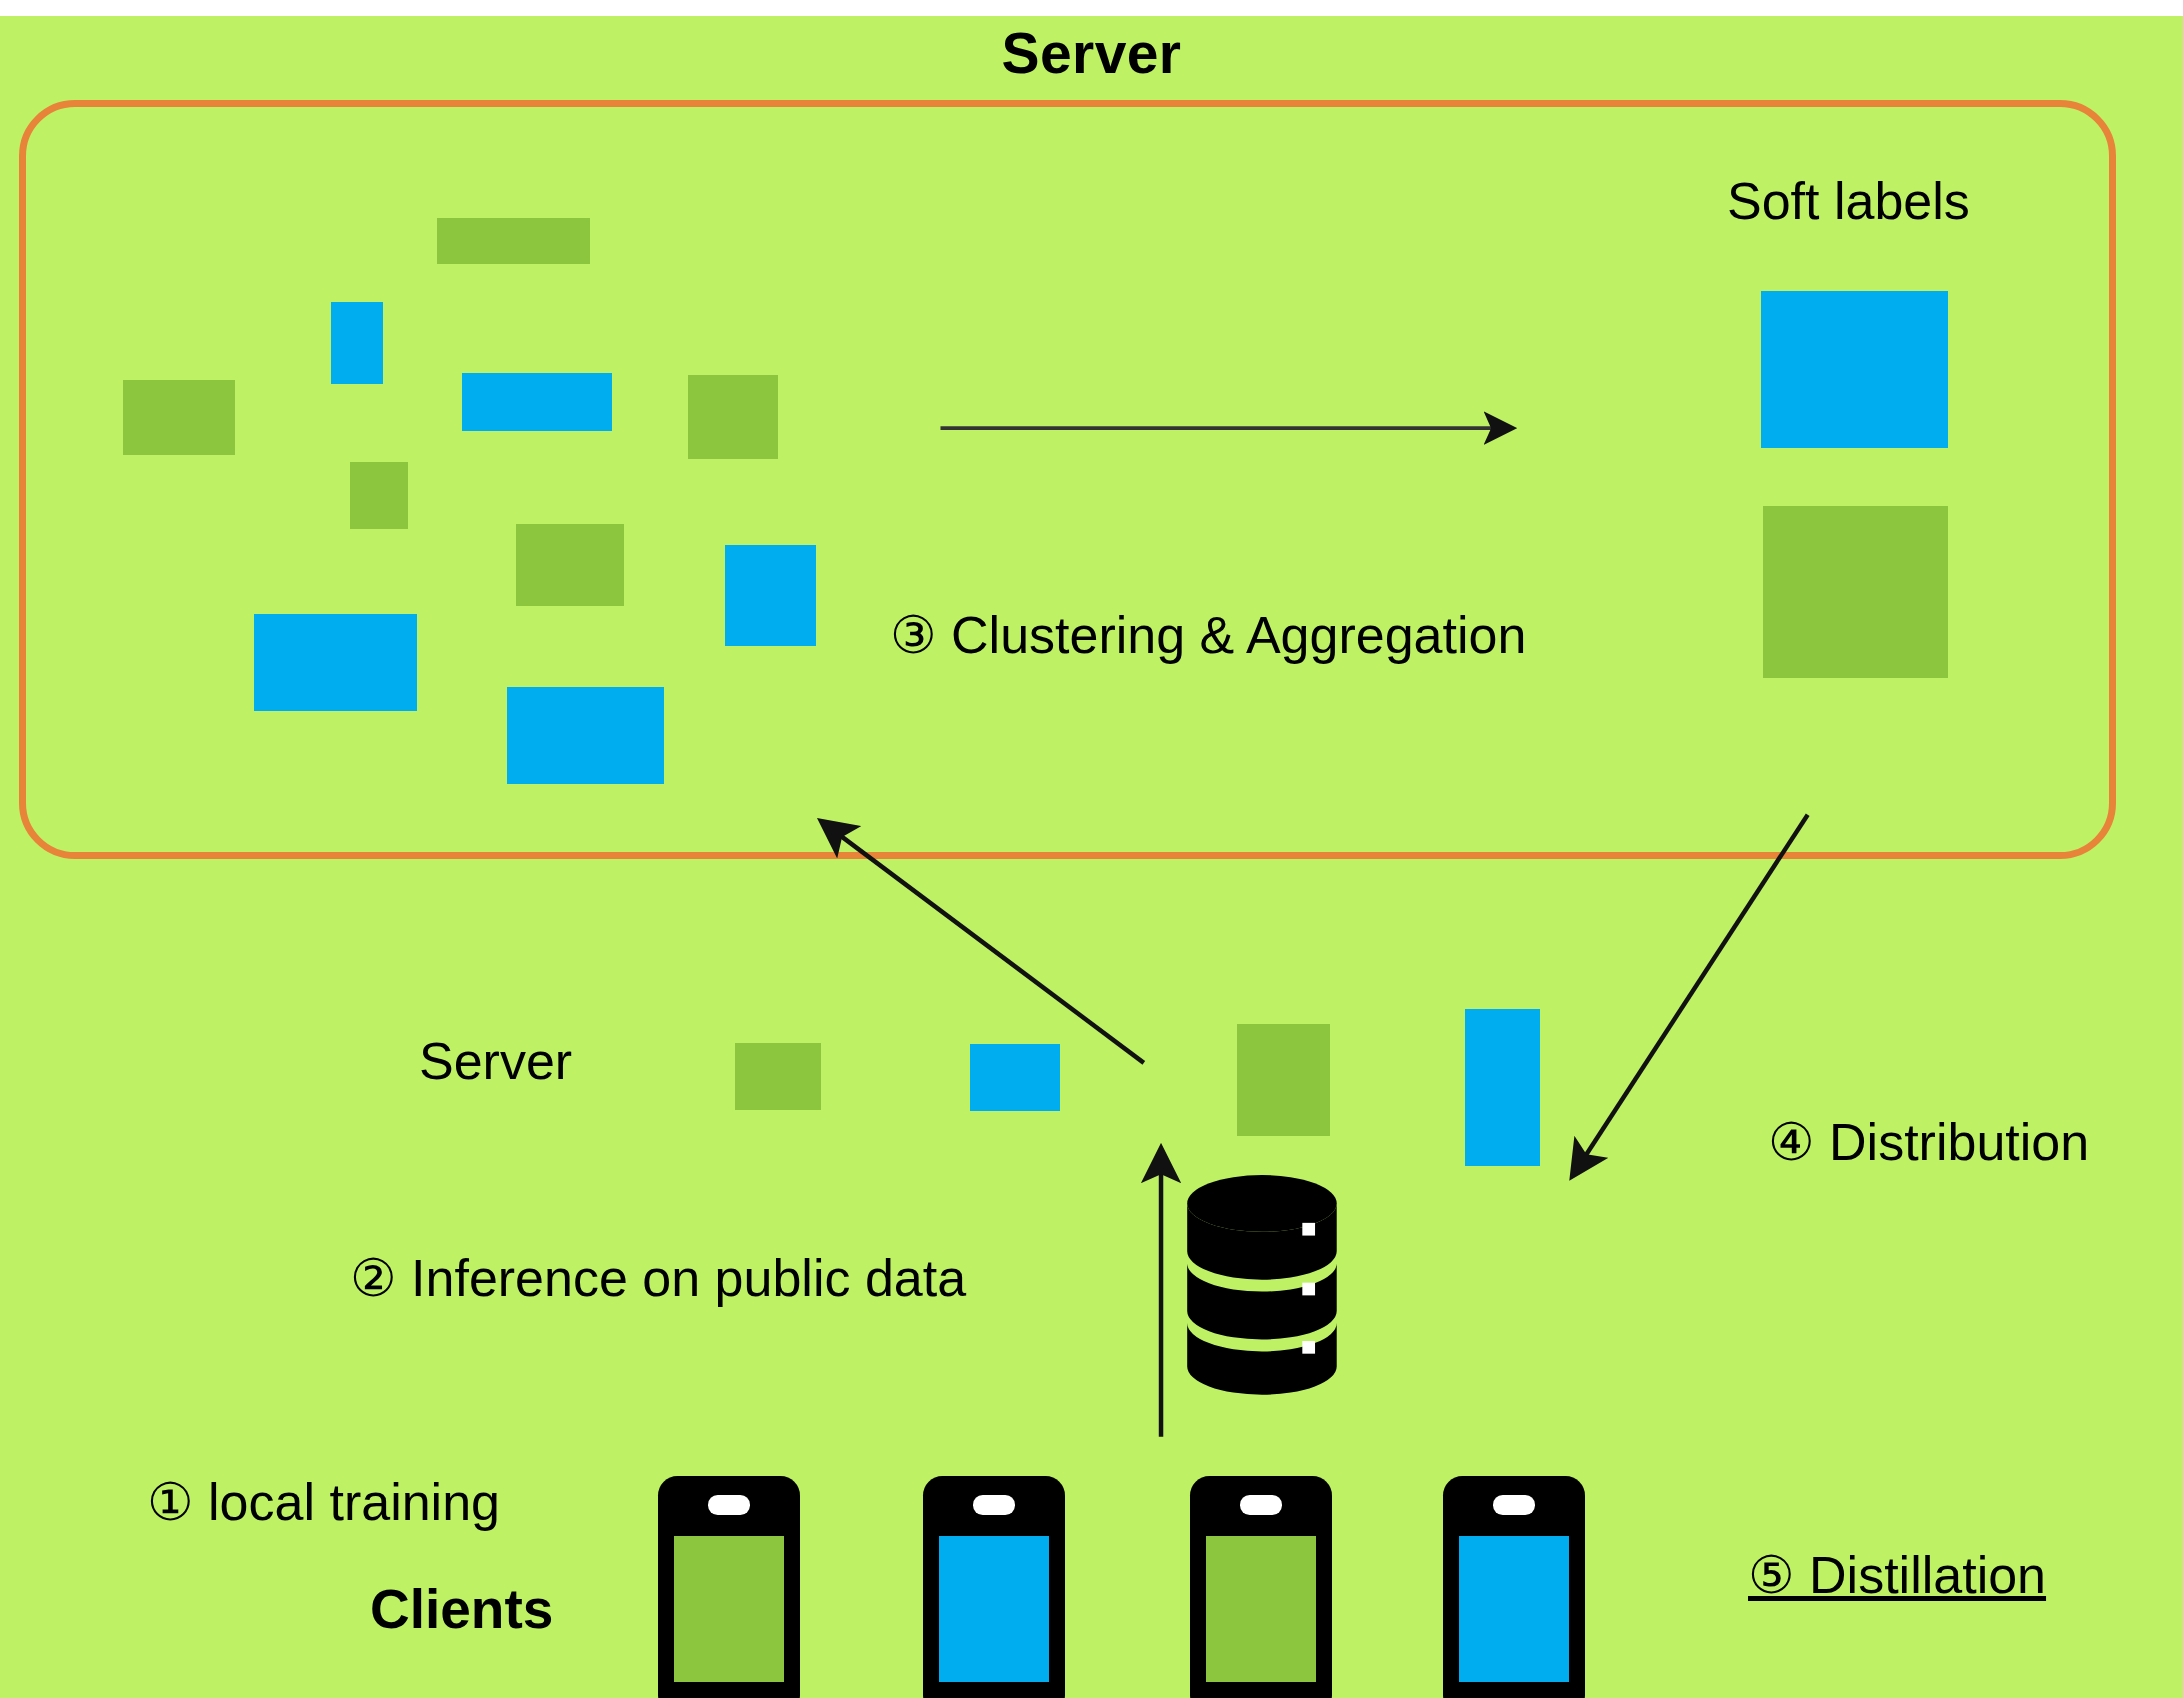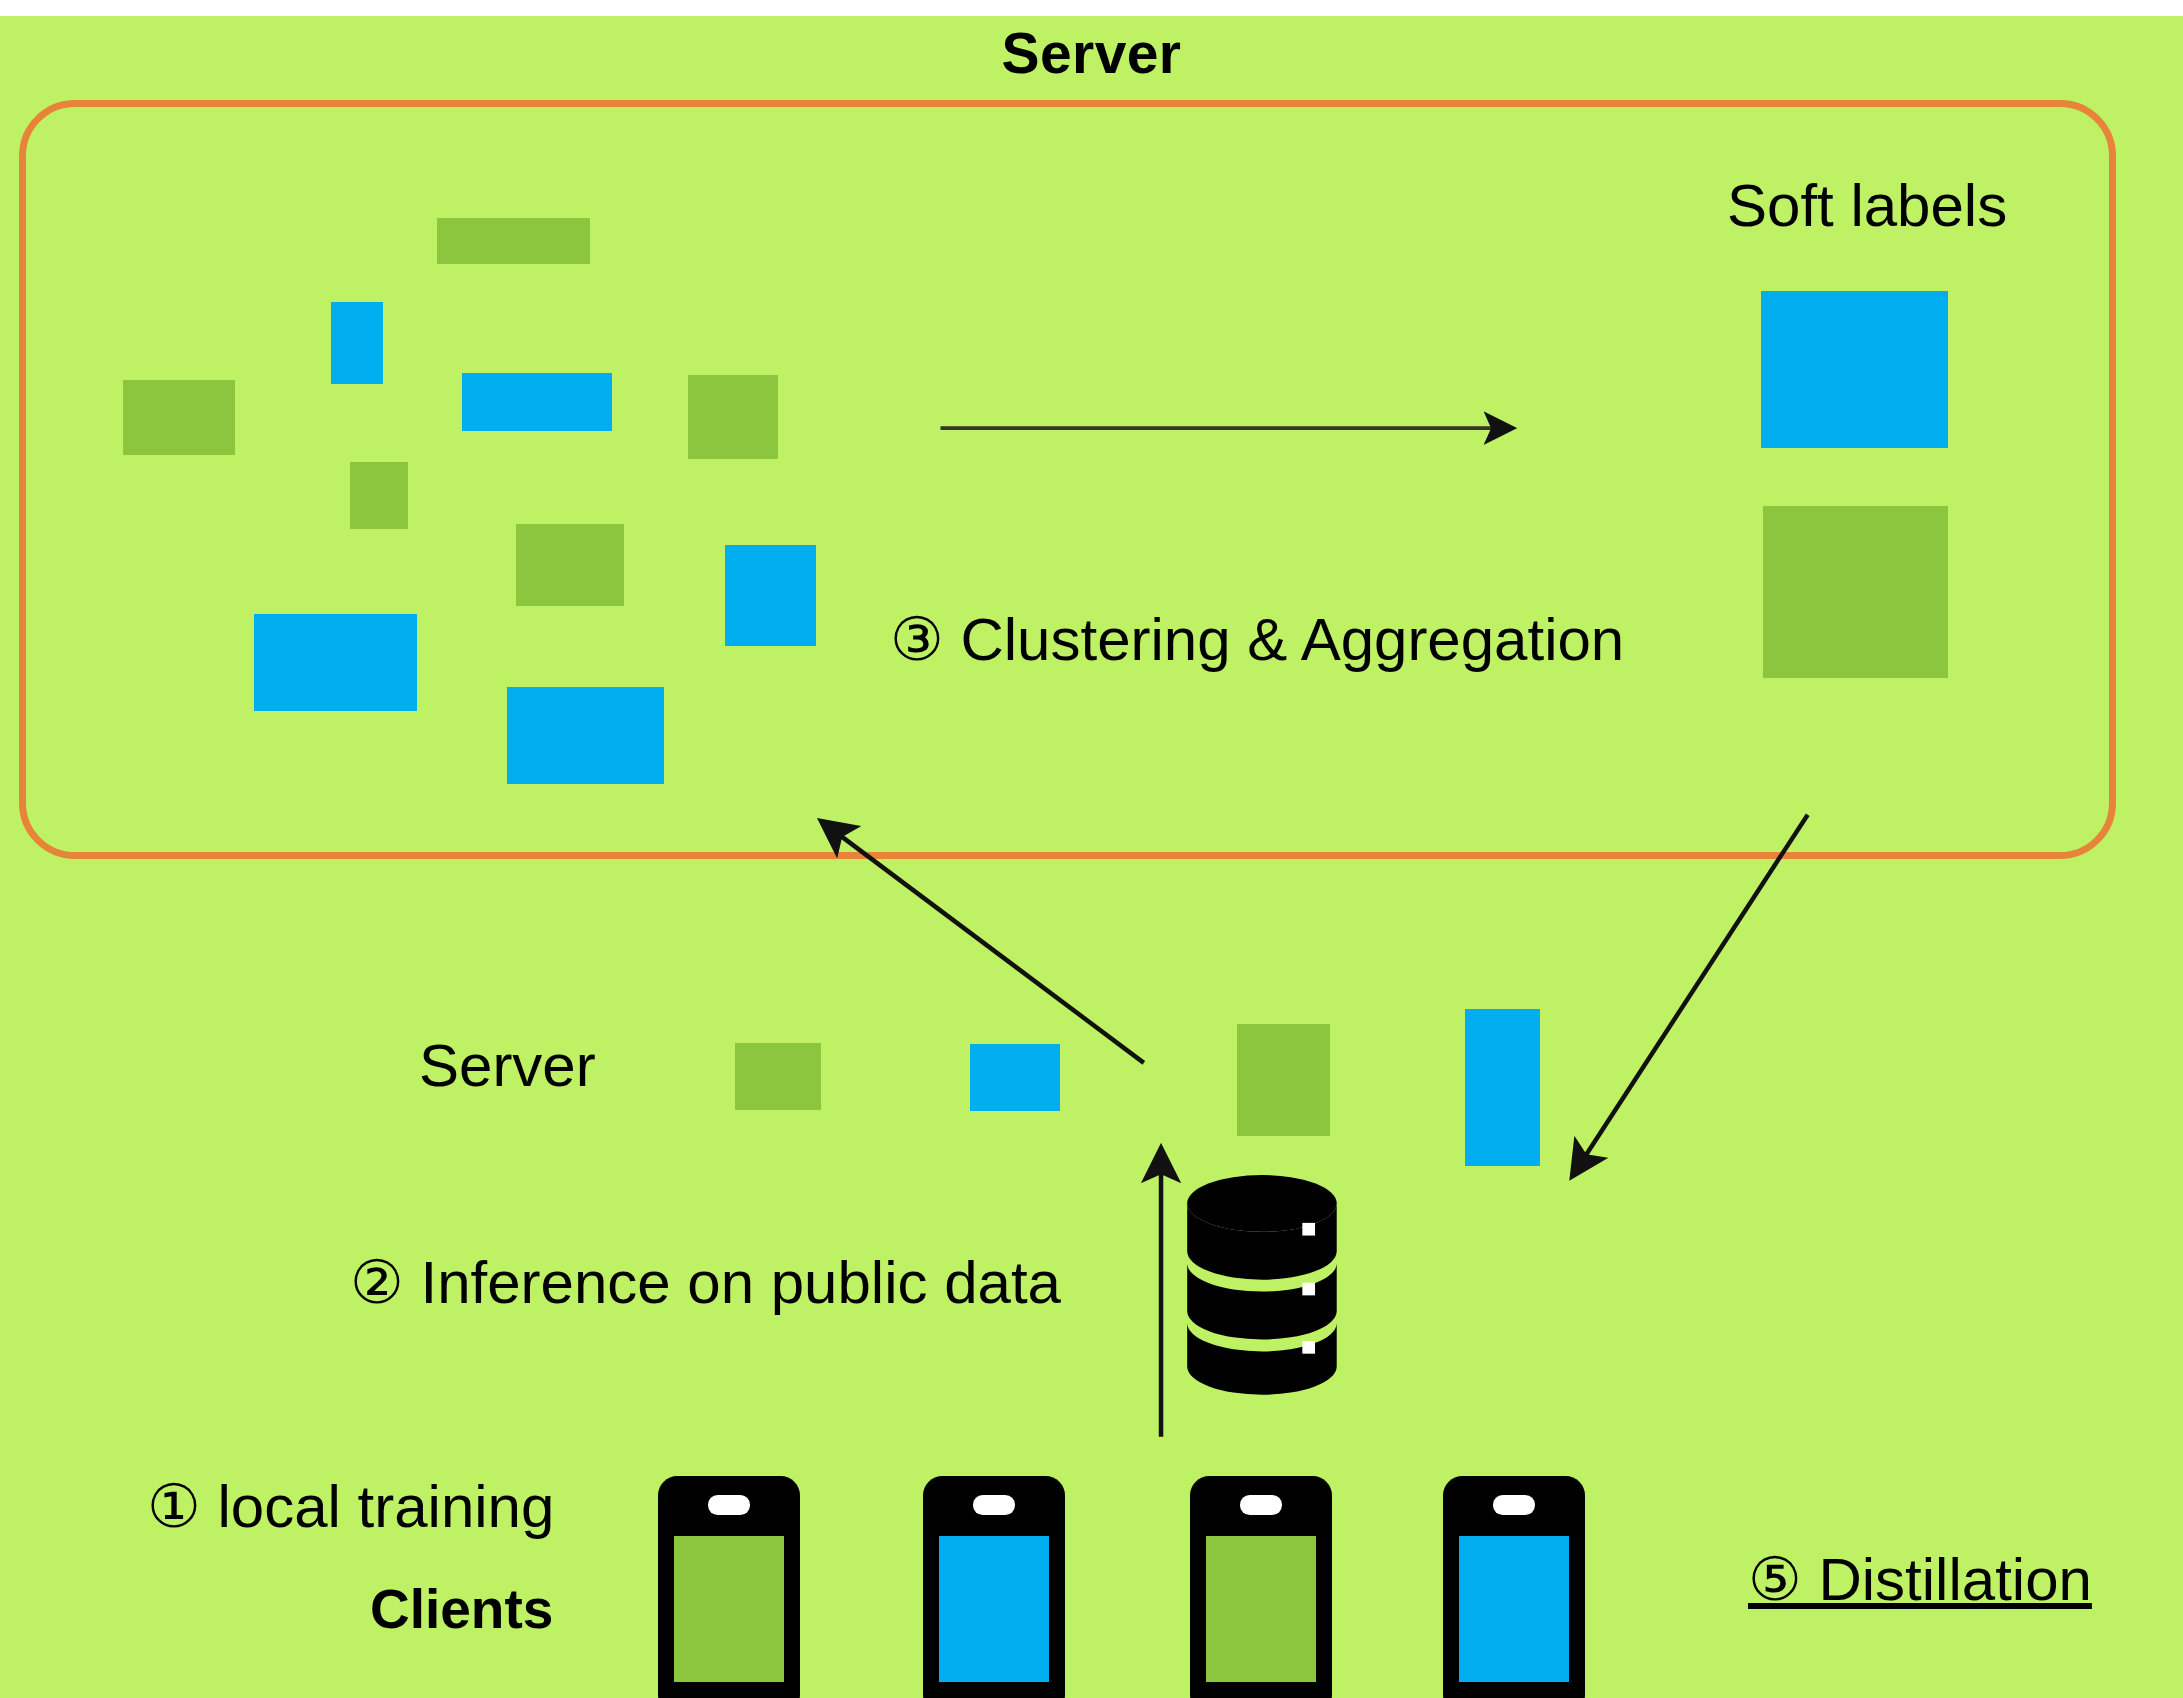--- a/index.html
+++ b/index.html
@@ -27,21 +27,21 @@
   
   .title-server {
     left: 0; right: 0; top: 6px;
     text-align: center;
     font-size: 57px;
     font-weight: bold;
     letter-spacing: 0.4px;
     line-height: 1.1;
   }
   .label-plain {
-    font-size: 60px;
+    font-size: 52px;
     font-weight: normal;
     white-space: nowrap;
     line-height: 1.1;
   }
   .label-bold {
     font-size: 55px;
     font-weight: bold;
     white-space: nowrap;
     line-height: 1.1;
   }
@@ -108,20 +108,21 @@
   <div class="abs server-box"></div>
 
   <div class="abs label-plain" style="left:1727px; top:157px;">Soft labels</div>
 
   <div class="abs label-plain" style="left:890px; top:591px;">③  Clustering  &amp;  Aggregation</div>
 
   <div class="abs label-plain" style="left:419px; top:1017px;">Server</div>
 
   <div class="abs label-plain" style="left:350px; top:1234px;">②  Inference on public data</div>
 
+  <div class="abs label-plain" style="left:1768px; top:1098px;">④  Distribution</div>
 
   <div class="abs label-plain" style="left:147px; top:1458px;">①  local training</div>
 
   <div class="abs label-bold" style="left:370px; top:1563px;">Clients</div>
 
   <div class="abs label-plain" style="left:1748px; top:1531px;text-decoration:underline;">⑤  Distillation</div>
 
   <div class="abs blk blk-green" style="left:437px;  top:202px; width:153px; height:46px;"></div>
   <div class="abs blk blk-blue" style="left:331px;  top:286px; width:52px;  height:82px;"></div>
   <div class="abs blk blk-green" style="left:123px;  top:364px; width:112px; height:75px;"></div>

